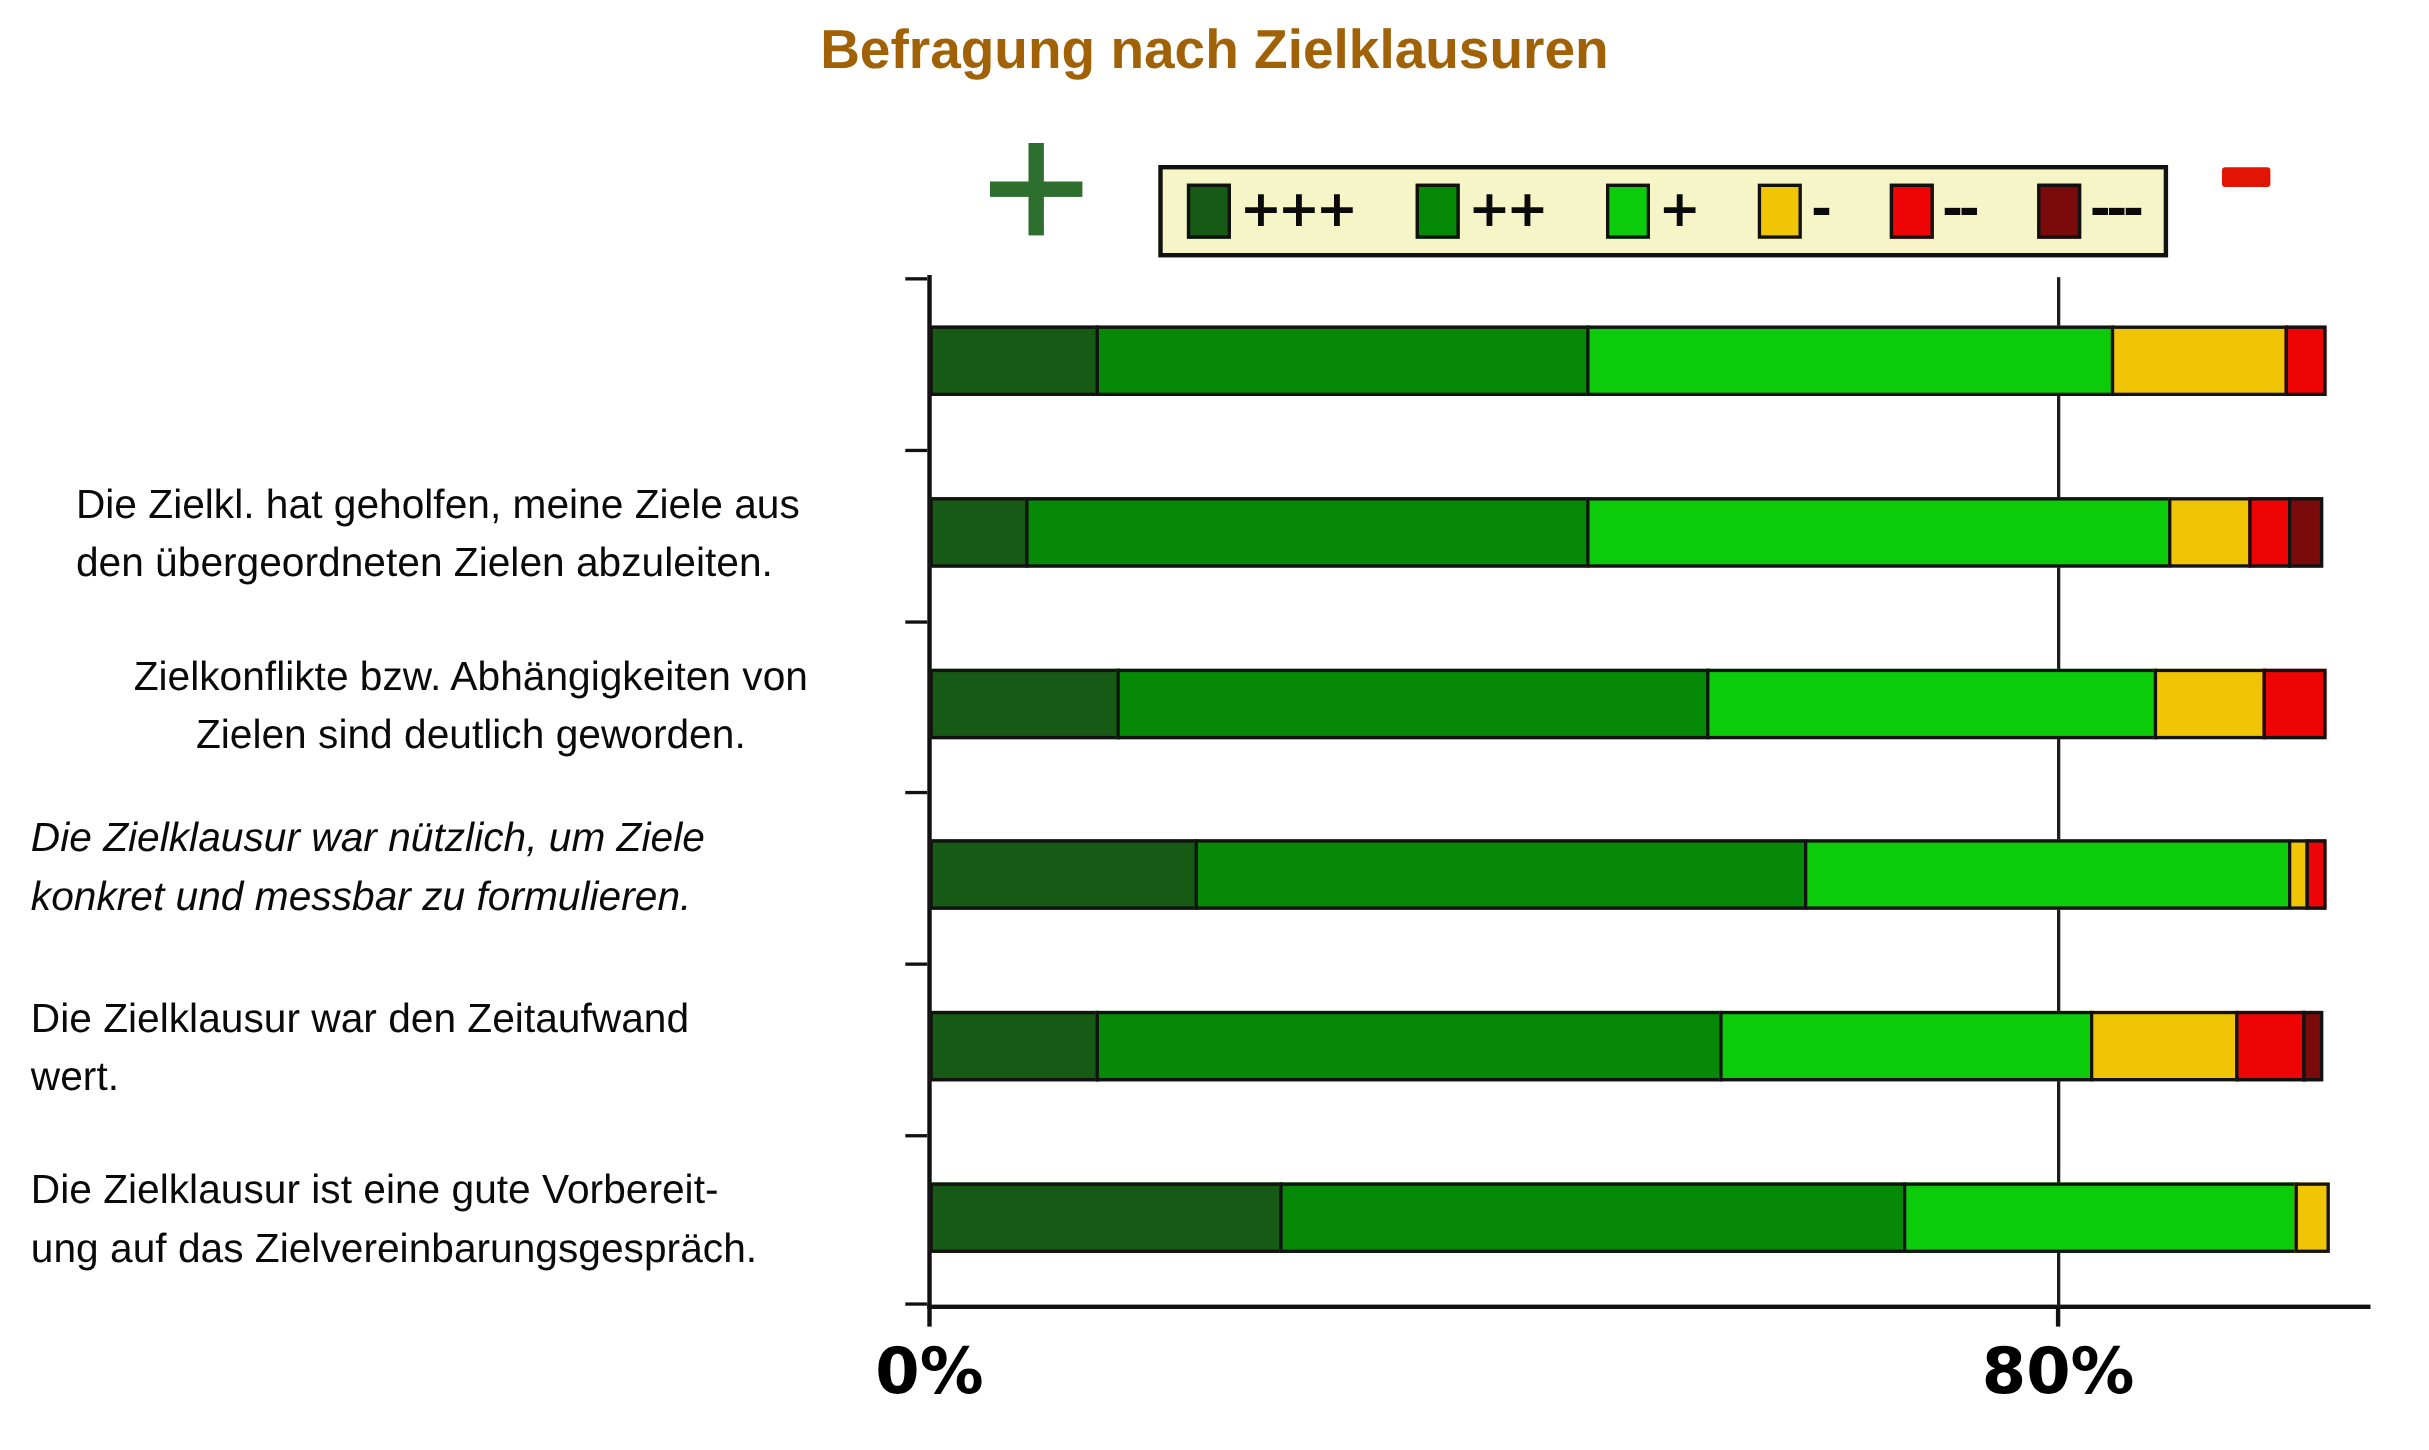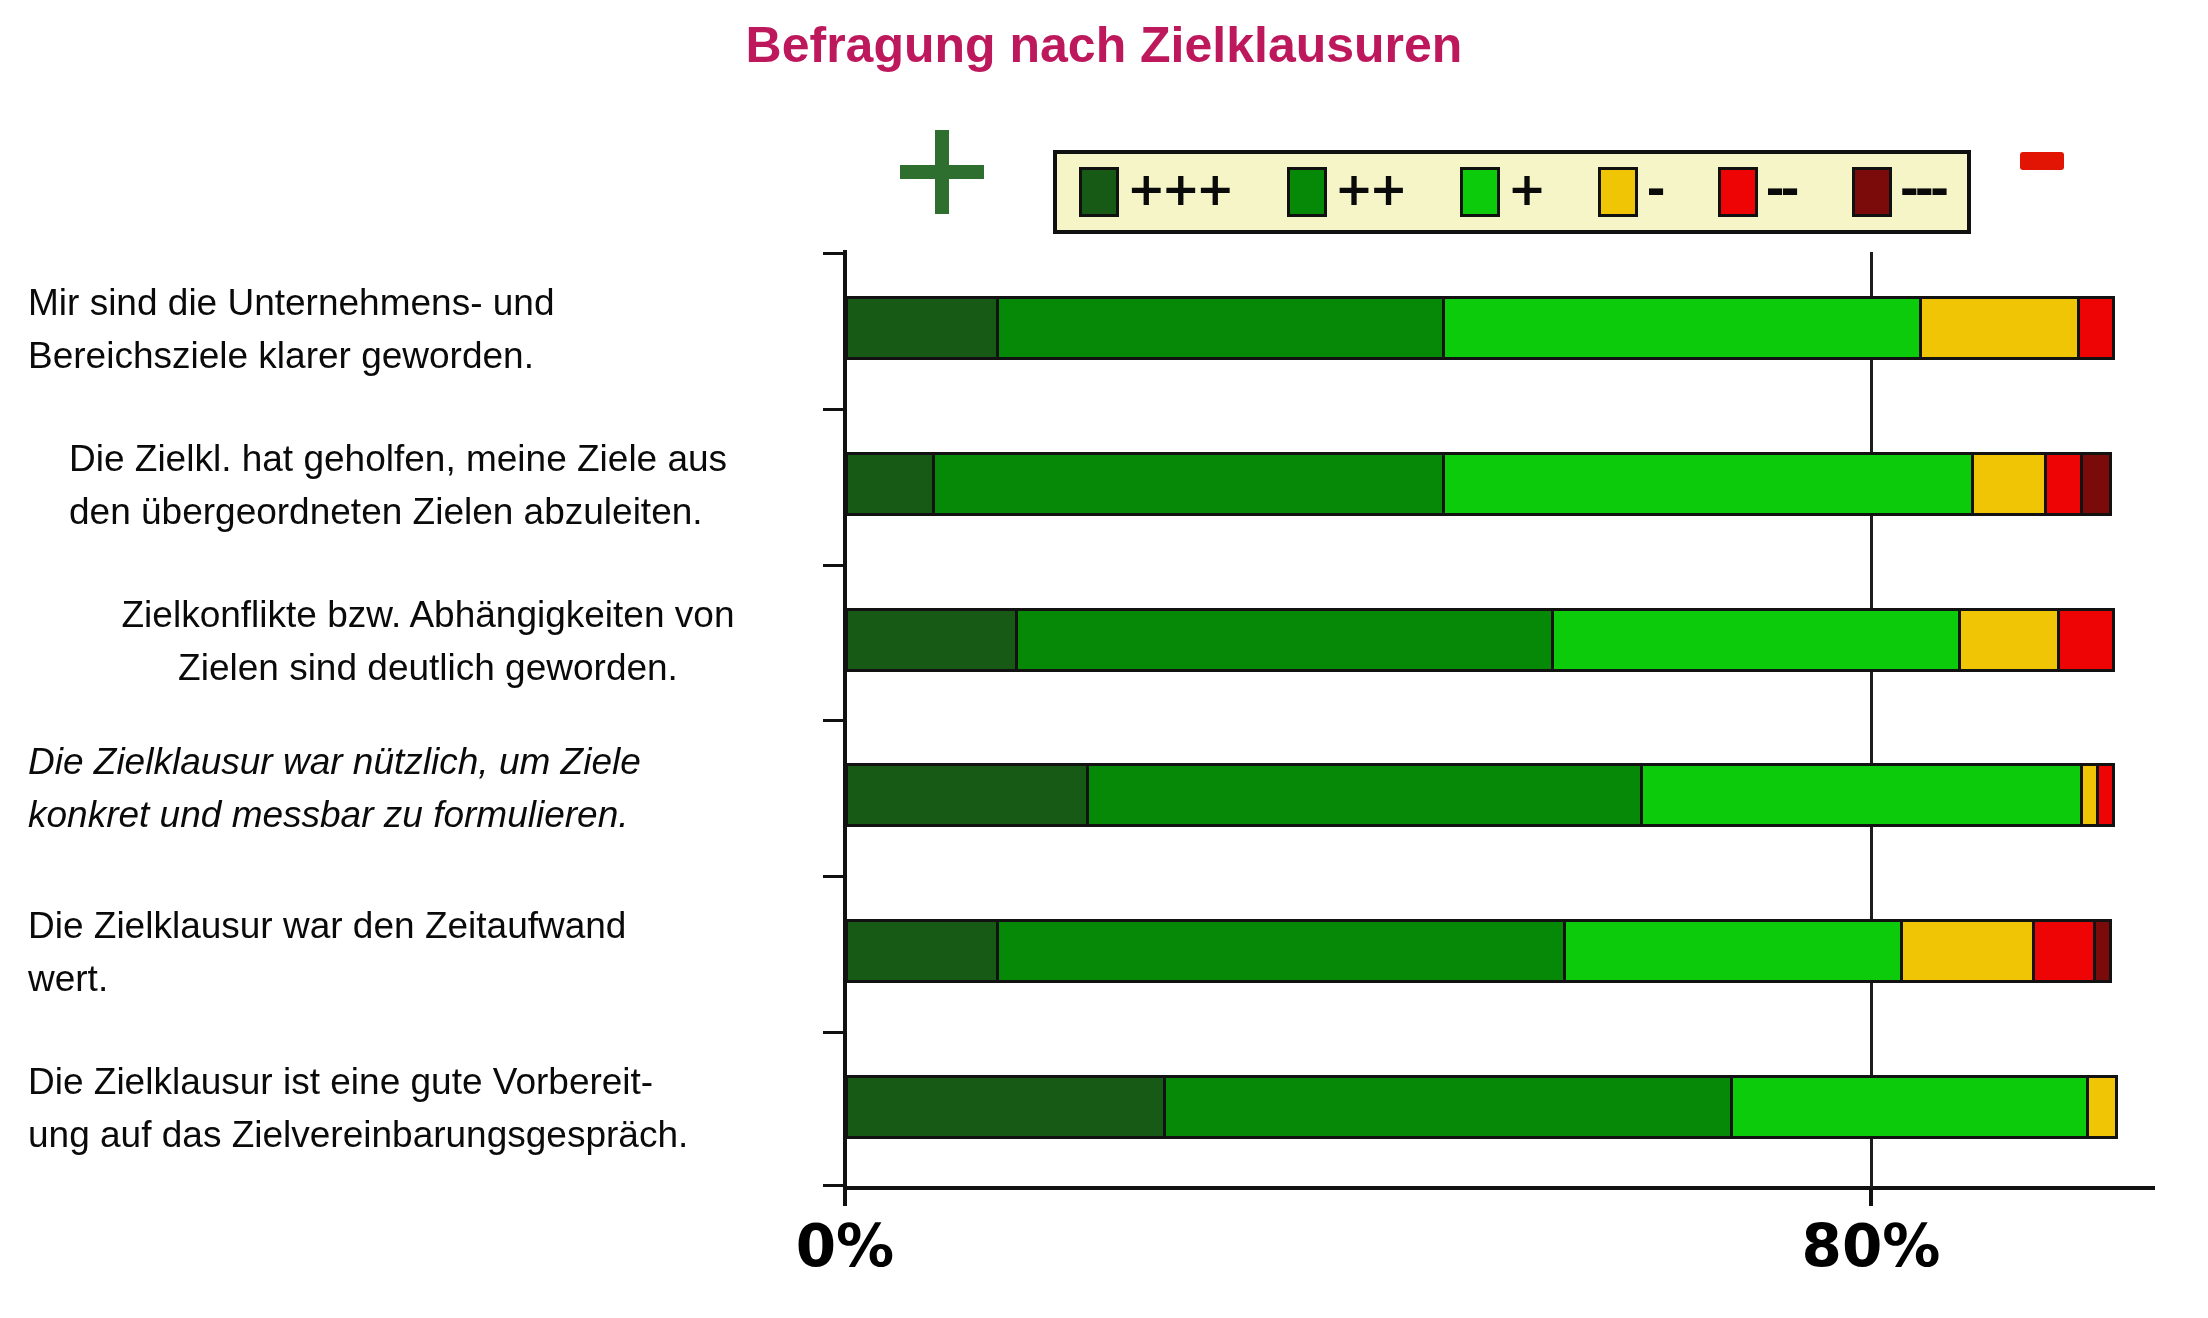--- a/index.html
+++ b/index.html
@@ -59,21 +59,21 @@
     position:absolute; transform:translateX(-50%);
     font-family:"DejaVu Sans", sans-serif; font-weight:bold;
     font-size:58px; color:#000;
   }
 </style>
 </head>
 <body>
 
 <div id="stage">
 
-  <div id="chart-title" style="color: #be185d;">Befragung nach Zielklausuren</div>
+  <div id="chart-title" style="color: #a16207;">Befragung nach Zielklausuren</div>
 
   <div id="plus-symbol">
     <div class="pv" style="background: rgb(46, 110, 46);"></div>
     <div class="ph" style="background: rgb(46, 110, 46);"></div>
   </div>
 
   <div id="legend-box" style="background: rgb(245, 245, 200);">
       <div class="leg-item">
         <div class="leg-swatch" style="background: rgb(22, 90, 22);"></div>
         <div class="leg-label">+++</div>
@@ -96,24 +96,20 @@
       </div>
       <div class="leg-item">
         <div class="leg-swatch" style="background: rgb(123, 11, 11);"></div>
         <div class="leg-label">---</div>
       </div>
     </div>
 
   <div id="minus-symbol" style="background: rgb(226, 21, 5);"></div>
 
   <div id="labels">
-      <div class="cat-label" style="top: 0px;">
-        <div>Mir sind die Unternehmens- und</div>
-        <div>Bereichsziele klarer geworden.</div>
-      </div>
       <div class="cat-label" style="top: 156px; margin-left: 41px;">
         <div>Die Zielkl. hat geholfen, meine Ziele aus</div>
         <div>den übergeordneten Zielen abzuleiten.</div>
       </div>
       <div class="cat-label" style="top: 312px; align-items: center;">
         <div>Zielkonflikte bzw. Abhängigkeiten von</div>
         <div>Zielen sind deutlich geworden.</div>
       </div>
       <div class="cat-label" style="top: 459px; font-style: italic;">
         <div>Die Zielklausur war nützlich, um Ziele</div>

